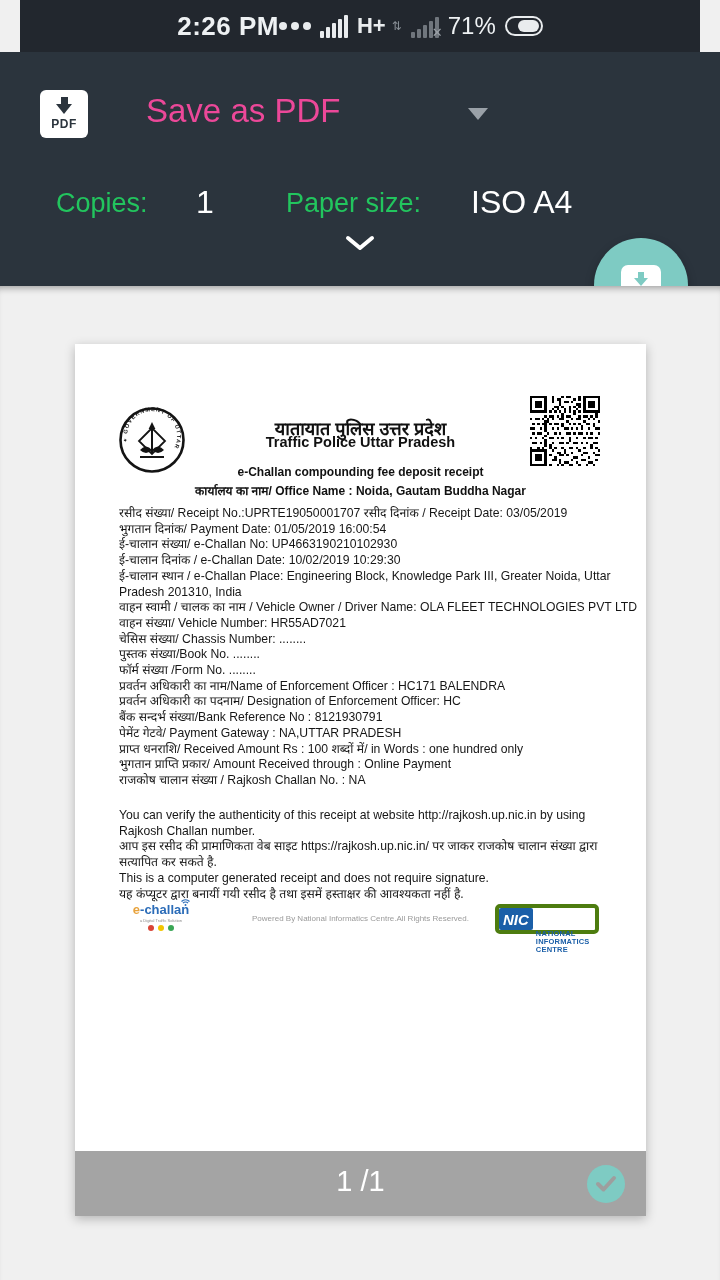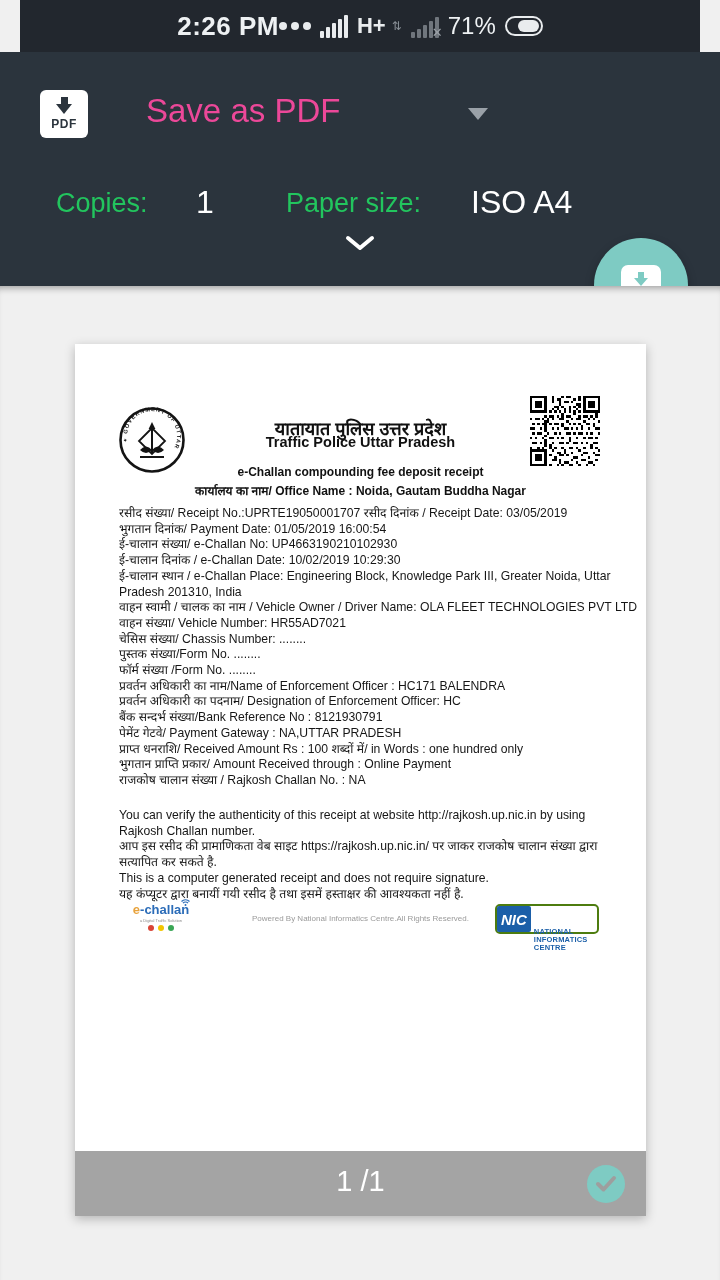--- a/index.html
+++ b/index.html
@@ -75,21 +75,21 @@
   
   .echallan{position:absolute;left:50px;top:556px;width:72px;text-align:center;}
   .echallan .wordmark{font-size:13px;font-weight:700;line-height:13px;position:relative;display:inline-block;}
   .echallan .e{color:#e8a33d;}
   .echallan .rest{color:#2b6cb8;}
   .echallan .wifi{position:absolute;right:-2px;top:-8px;}
   .echallan .tag{font-size:4px;color:#8a8a8a;line-height:5px;}
   .echallan .lights{display:flex;justify-content:center;gap:4px;margin-top:2px;}
   .echallan .lights i{width:6px;height:6px;border-radius:50%;display:block;}
   .powered{position:absolute;left:120px;right:120px;top:570px;text-align:center;color:#9a9a9a;font-size:8px;}
-  .nic-logo{position:absolute;left:420px;top:560px;width:104px;height:30px;border:2px solid #4d7c0f;
+  .nic-logo{position:absolute;left:420px;top:560px;width:104px;height:30px;border:4px solid #4d7c0f;
             border-radius:5px;display:flex;align-items:stretch;background:#fff;box-sizing:border-box;}
   .nic-block{background:#1b5fa8;color:#fff;font-weight:700;font-style:italic;font-size:15px;
              display:flex;align-items:center;padding:0 4px;border-radius:2px;}
   .nic-text{color:#1b5fa8;font-size:7.5px;font-weight:700;line-height:8px;padding:2px 0 0 3px;letter-spacing:.2px;margin-top:20px;}
 
   
   .page-bar{position:absolute;left:0;bottom:0;width:100%;height:65px;background:#a4a4a4;}
   .page-indicator{position:absolute;left:0;right:0;top:14px;text-align:center;color:#fff;font-size:29px;}
   .check-circle{position:absolute;right:21px;top:14px;width:38px;height:38px;border-radius:50%;background:#7ecbc3;
                 display:flex;align-items:center;justify-content:center;}
@@ -207,21 +207,21 @@
   <div class="doc-body">
     <div>रसीद संख्या/ Receipt No.:UPRTE19050001707  रसीद दिनांक / Receipt Date:  03/05/2019</div>
     <div>भुगतान दिनांक/ Payment Date:    01/05/2019 16:00:54</div>
     <div>ई-चालान संख्या/ e-Challan No: UP4663190210102930</div>
     <div>ई-चालान दिनांक / e-Challan Date: 10/02/2019 10:29:30</div>
     <div>ई-चालान स्थान / e-Challan Place: Engineering Block, Knowledge Park III, Greater Noida, Uttar</div>
     <div>Pradesh 201310, India</div>
     <div>वाहन स्वामी / चालक का नाम / Vehicle Owner / Driver Name: OLA FLEET TECHNOLOGIES PVT LTD</div>
     <div>वाहन संख्या/ Vehicle Number: HR55AD7021</div>
     <div>चेसिस संख्या/ Chassis Number: ........</div>
-    <div>पुस्तक संख्या/Form No. ........</div>
+    <div>पुस्तक संख्या/Book No. ........</div>
     <div>फॉर्म संख्या /Form No. ........</div>
     <div>प्रवर्तन अधिकारी का नाम/Name of Enforcement Officer : HC171 BALENDRA</div>
     <div>प्रवर्तन अधिकारी का पदनाम/ Designation of Enforcement Officer: HC</div>
     <div>बैंक सन्दर्भ संख्या/Bank Reference No : 8121930791</div>
     <div>पेमेंट गेटवे/ Payment Gateway : NA,UTTAR PRADESH</div>
     <div>प्राप्त धनराशि/ Received Amount Rs : 100 शब्दों में/ in Words : one hundred only</div>
     <div>भुगतान प्राप्ति प्रकार/ Amount Received through : Online Payment</div>
     <div>राजकोष चालान संख्या / Rajkosh Challan No. : NA</div>
   </div>
 

